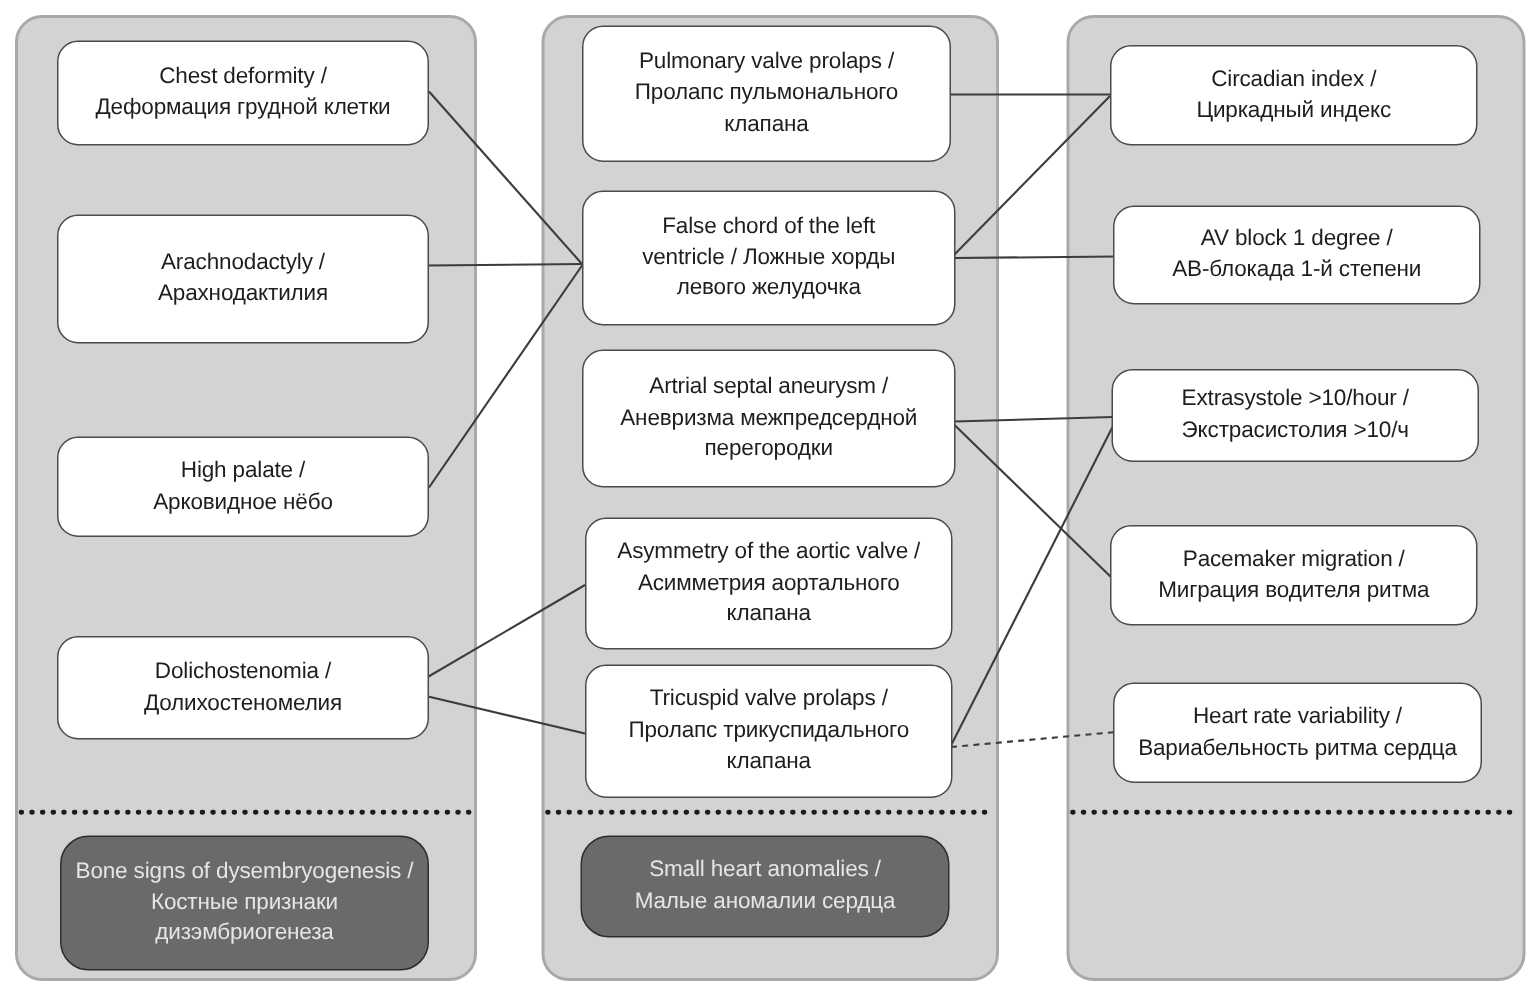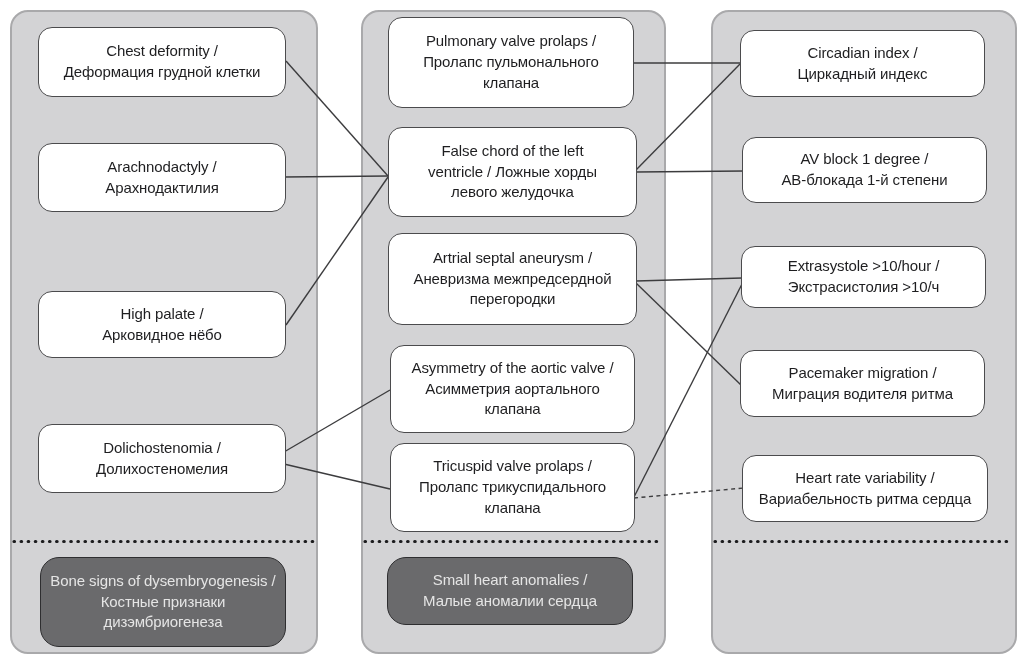--- a/index.html
+++ b/index.html
@@ -14,21 +14,21 @@
   .node{position:absolute;z-index:2;background:#ffffff;border:1.4px solid #4b4b4d;
         border-radius:14px;box-sizing:border-box;display:flex;align-items:center;
         justify-content:center;text-align:center;color:#1e1e20;font-size:15px;
         line-height:1.38;white-space:pre-line;padding:2px 6px;letter-spacing:-0.1px;}
   .footer{position:absolute;z-index:2;background:#6a6a6c;border:1.5px solid #2e2e30;
           border-radius:19px;box-sizing:border-box;display:flex;align-items:center;
           justify-content:center;text-align:center;color:#e5e5e5;font-size:15px;
           line-height:1.38;white-space:pre-line;padding:2px 6px;letter-spacing:-0.1px;}
   
   .n-chest{left:38px;top:27px;width:248px;height:70px;}
-  .n-arachno{left:38px;top:143px;width:248px;height:69px;}
+  .n-arachno{left:38px;top:143px;width:248px;height:86px;}
   .n-palate{left:38px;top:291px;width:248px;height:67px;}
   .n-dolicho{left:38px;top:424px;width:248px;height:69px;}
   .f-left{left:40px;top:557px;width:246px;height:90px;}
   
   .n-pulmonary{left:388px;top:17px;width:246px;height:91px;}
   .n-falsechord{left:388px;top:127px;width:249px;height:90px;}
   .n-atrial{left:388px;top:233px;width:249px;height:92px;}
   .n-asym{left:390px;top:345px;width:245px;height:88px;}
   .n-tricuspid{left:390px;top:443px;width:245px;height:89px;}
   .f-mid{left:387px;top:557px;width:246px;height:68px;}

